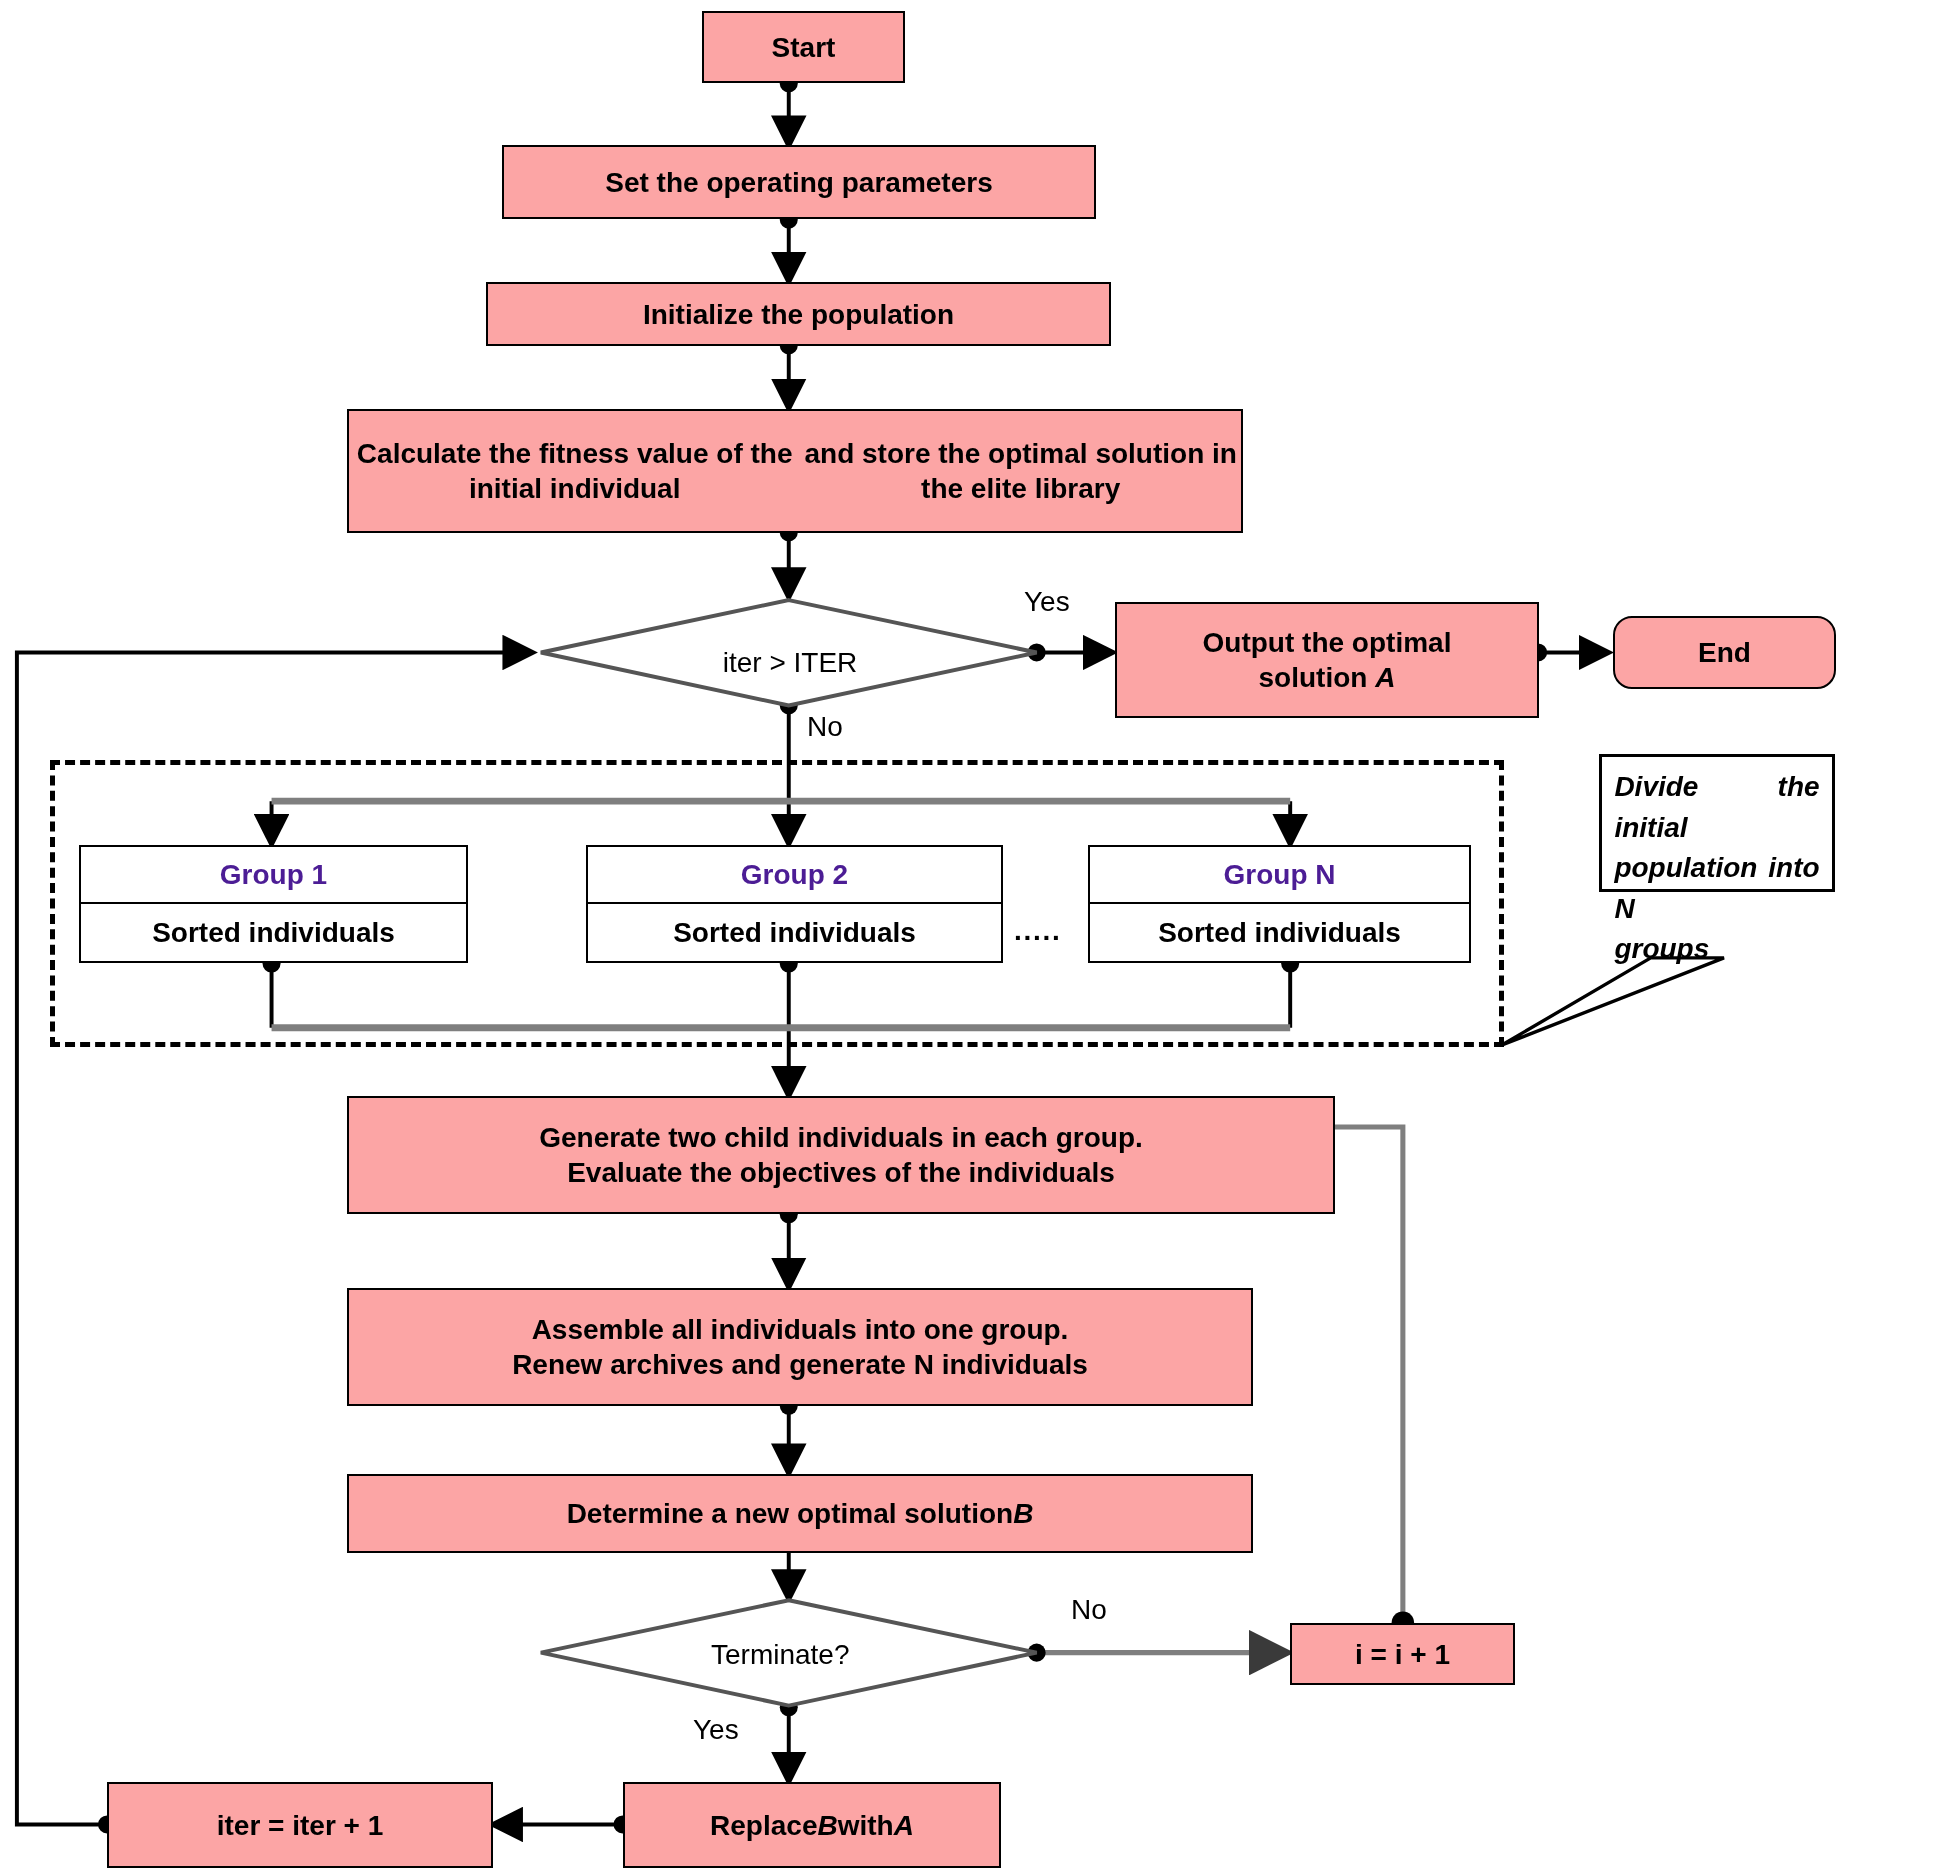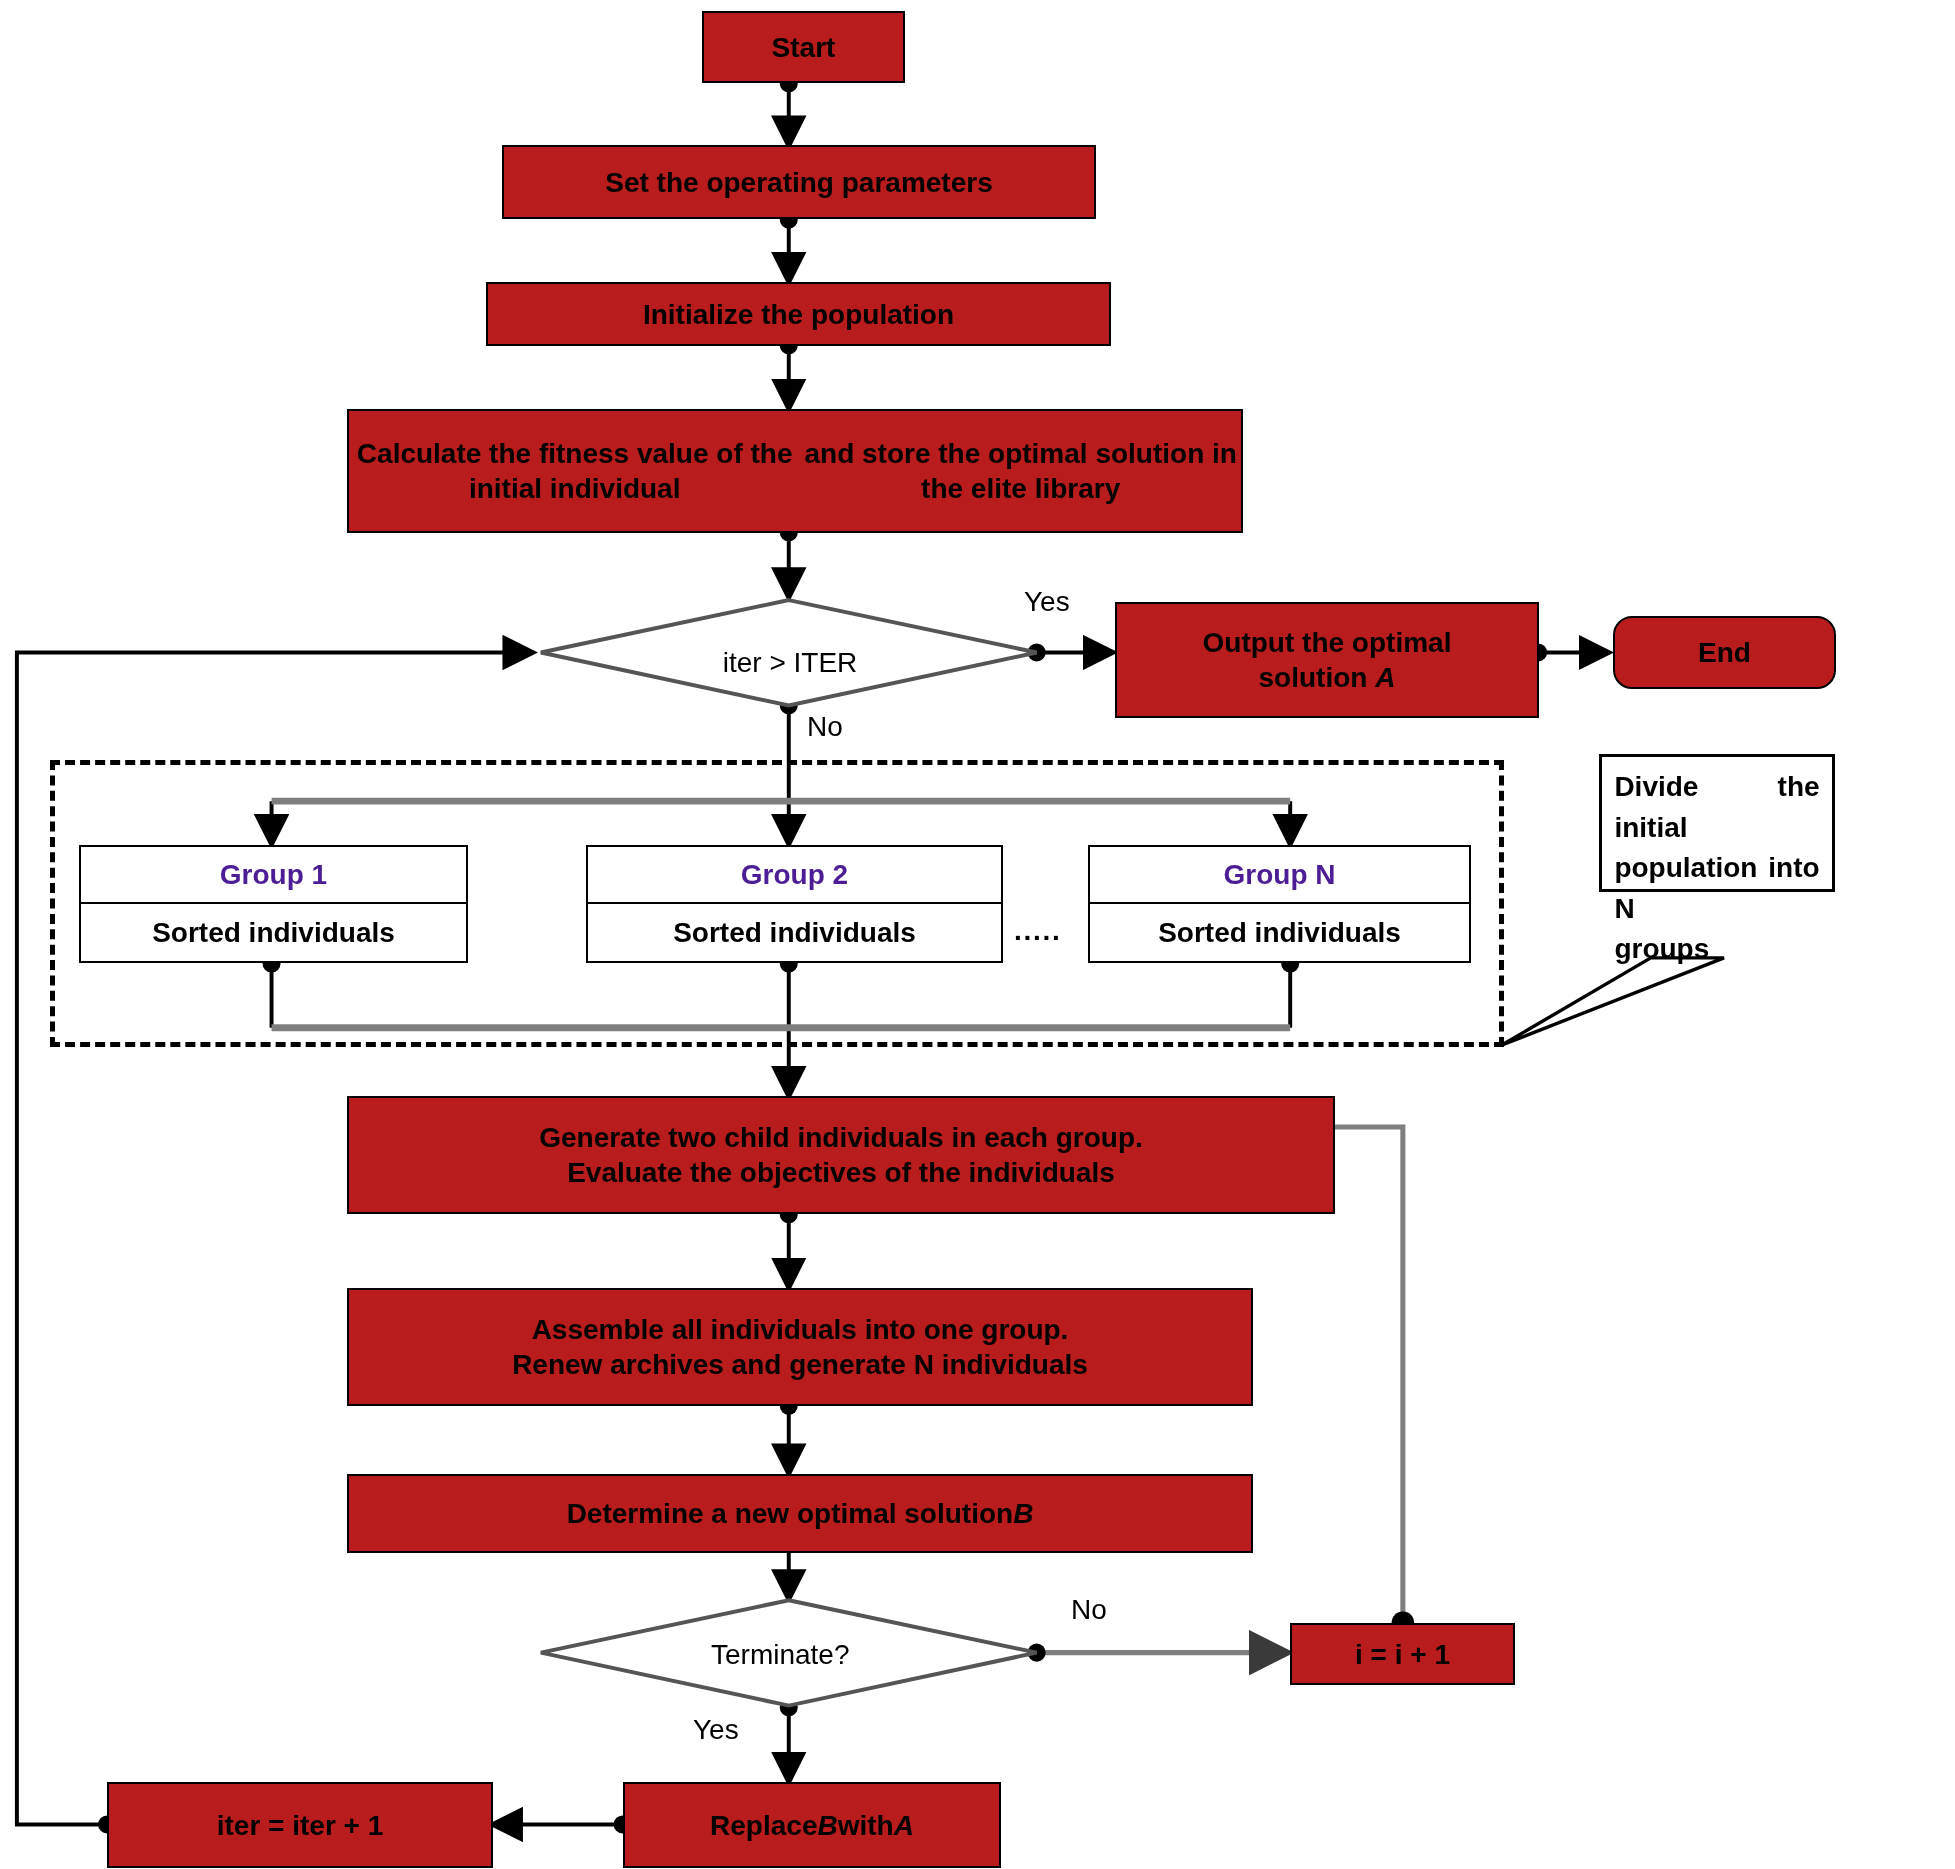--- a/index.html
+++ b/index.html
@@ -1,31 +1,31 @@
 <!DOCTYPE html>
 <html style="font-size:9px"><head>
 <meta charset="utf-8">
 <style>
   html,body{margin:0;padding:0;background:#ffffff;}
   body{font-family:"Liberation Sans",sans-serif;}
   #stage{position:relative;width:1955px;height:1869px;background:#fff;overflow:hidden;}
   svg.layer{position:absolute;left:0;top:0;width:1955px;height:1869px;}
-  .node{position:absolute;box-sizing:border-box;background:#b91c1c;border:2.8px solid #000;
+  .node{position:absolute;box-sizing:border-box;background:#fca5a5;border:2.8px solid #000;
         display:flex;align-items:center;justify-content:center;text-align:center;
         font-weight:bold;color:#000;line-height:1.25;}
   .node.rounded{border-radius:19px;}
   .grp{position:absolute;box-sizing:border-box;background:#fff;border:2.8px solid #000;}
   .grp .hd{box-sizing:border-box;height:50%;border-bottom:2.8px solid #000;
            display:flex;align-items:center;justify-content:center;font-weight:bold;color:#4c1d95;}
   .grp .bd{box-sizing:border-box;height:50%;
            display:flex;align-items:center;justify-content:center;font-weight:bold;color:#000;}
   .dashbox{position:absolute;box-sizing:border-box;border:5px dashed #000;background:transparent;}
   .callout{position:absolute;box-sizing:border-box;background:#fff;border:3.4px solid #000;
            padding:10px 12.4px;font-weight:bold;color:#000;line-height:1.45;text-align:justify;
-           text-align-last:justify;}
+           text-align-last:justify;font-style:italic;}
   .callout .lastline{text-align-last:left;}
   .lbl{position:absolute;font-weight:normal;color:#000;white-space:nowrap;}
   .ell{position:absolute;font-weight:bold;color:#000;letter-spacing:1.7px;}
   .it{font-style:italic;}
   .f50{font-size:28px;}
 </style>
 </head>
 <body>
 
 <div id="stage">

